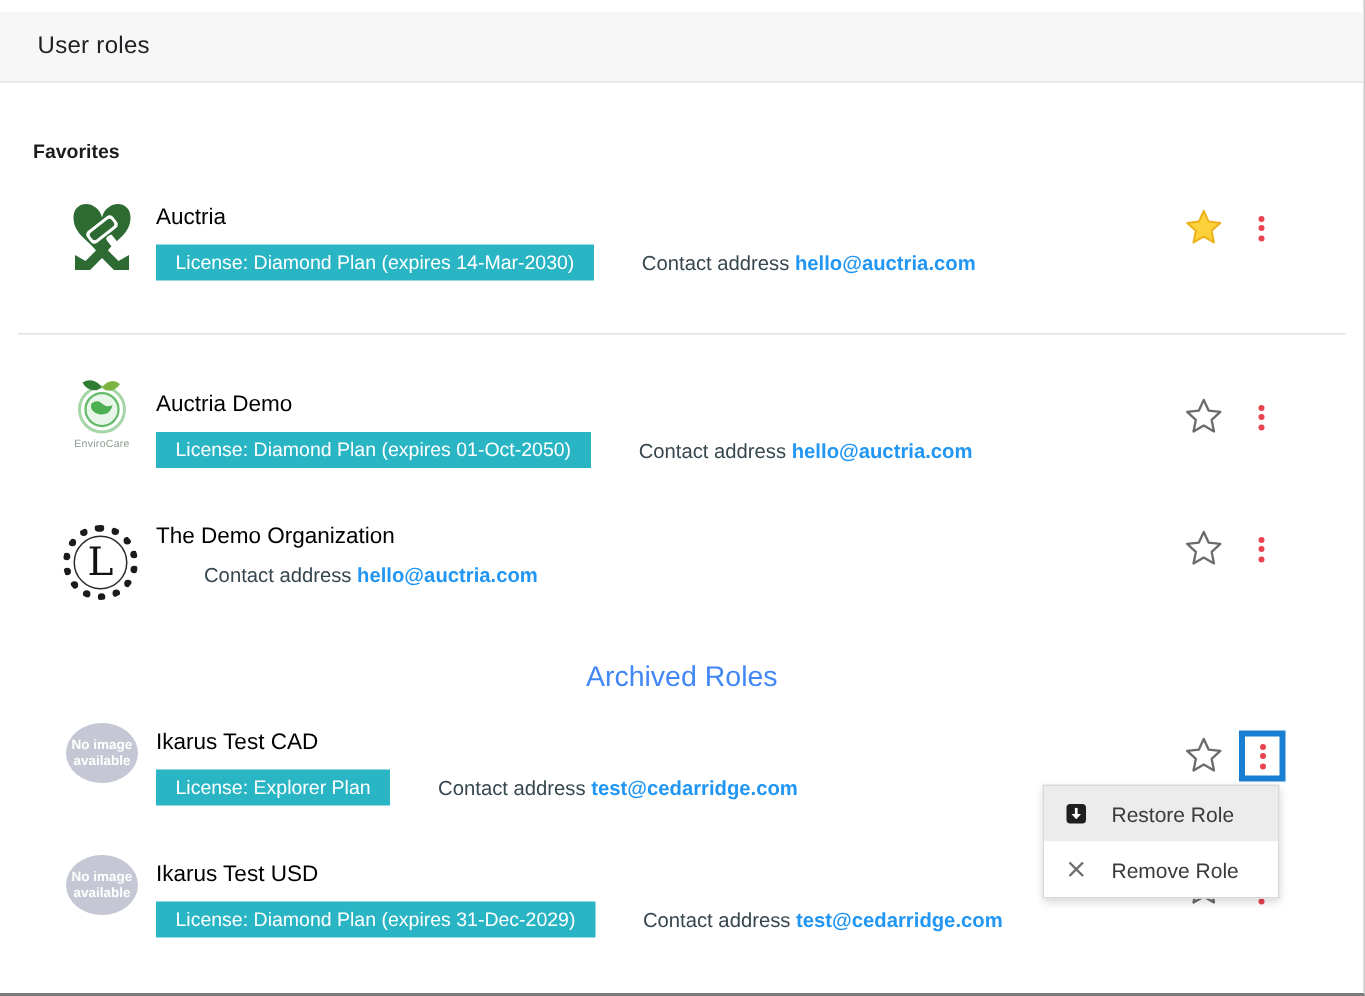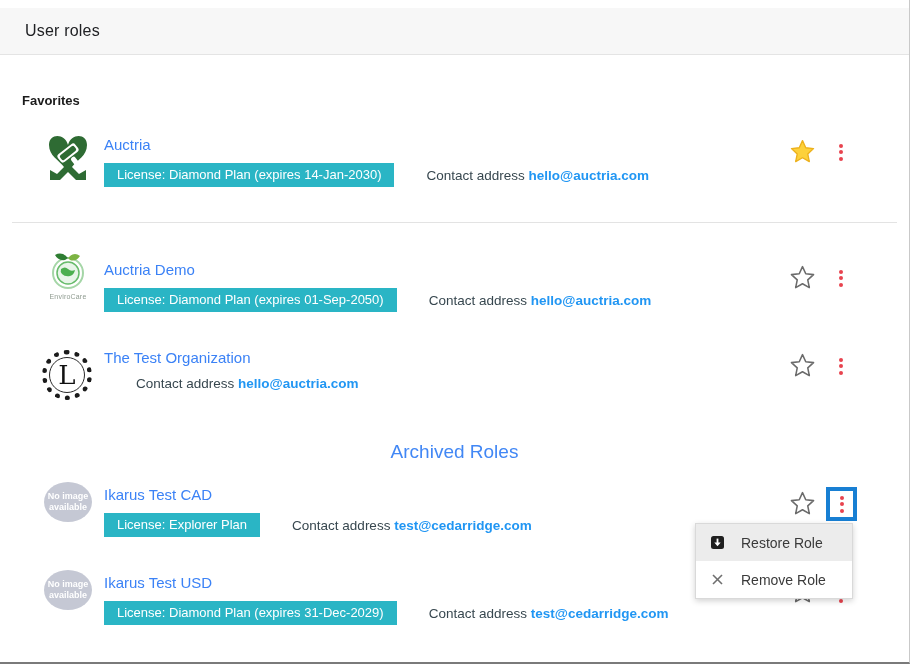--- a/index.html
+++ b/index.html
@@ -12,21 +12,21 @@
   .header {
     position:absolute; top:8px; left:0; right:0; height:47px;
     background:#f7f7f7; border-bottom:1px solid #e4e4e4;
     display:flex; align-items:center; padding-left:25px;
   }
   .header-title { font-size:16px; color:#202124; letter-spacing:.2px; }
   .section-label { position:absolute; left:22px; top:93px; font-size:13px; font-weight:bold; color:#1b1b1b; }
   .archived-heading { position:absolute; top:441px; left:0; right:0; text-align:center;
     font-size:19px; font-weight:500; color:#4187f5; }
   .row { position:absolute; left:0; width:910px; height:72px; }
-  .org-name { position:absolute; left:104px; top:14px; font-size:15px; color:#3b82f6; text-decoration:none; }
+  .org-name { position:absolute; left:104px; top:14px; font-size:15px; color:#000000; text-decoration:none; }
   .badge-line { position:absolute; left:104px; top:41px; display:flex; align-items:center; }
   .license-badge { background:#2ab5c5; color:#fff; font-size:13px; padding:4px 13px 5px 13px; white-space:nowrap; }
   .contact { margin-left:32px; font-size:13.5px; color:#37474f; white-space:nowrap; }
   .contact a { color:#2196f3; font-weight:bold; text-decoration:none; }
   .divider { position:absolute; left:12px; right:12px; top:222px; height:0; border-top:1px solid #e3e3e3; }
   .star-btn { position:absolute; left:789px; width:27px; height:27px; background:none; border:none; cursor:pointer; padding:0; }
   .kebab { position:absolute; left:834px; width:14px; height:24px; display:flex; flex-direction:column;
     align-items:center; justify-content:center; gap:2.5px; background:none; border:none; cursor:pointer; padding:0; }
   .kebab .dot { width:4px; height:4px; border-radius:50%; background:#e8434e; }
   .kebab-focus { position:absolute; left:826px; width:31px; height:34px; border:4px solid #187fd3;
@@ -74,21 +74,21 @@
           <rect x="15" y="22" width="22" height="10" rx="3" fill="#ffffff"></rect>
           <rect x="24" y="33" width="5" height="14" rx="2" fill="#ffffff"></rect>
         </g>
         <g transform="rotate(-38 26 27)">
           <rect x="17" y="24" width="18" height="6" rx="2" fill="#2e6b33"></rect>
         </g>
       </svg>
     </div>
     <a class="org-name" href="#">Auctria</a>
     <div class="badge-line">
-      <span class="license-badge">License: Diamond Plan (expires 14-Jan-2030)</span>
+      <span class="license-badge">License: Diamond Plan (expires 14-Mar-2030)</span>
       <span class="contact"><span>Contact address</span> <a href="#">hello@auctria.com</a></span>
     </div>
     <button class="star-btn" style="top:16px;" title="">
       <svg width="27" height="27" viewBox="0 0 26 26">
         <polygon points="13,2.5 16.13,9.36 23.63,10.21 18.07,15.32 19.56,22.73 13,19 6.44,22.73 7.93,15.32 2.37,10.21 9.87,9.36" fill="#fdd13a" stroke="#edb11c" stroke-width="1.3" stroke-linejoin="round"></polygon>
       </svg>
     </button>
     <button class="kebab" style="top:18px;">
       <span class="dot"></span>
         <span class="dot"></span>
@@ -104,42 +104,42 @@
         <circle cx="23" cy="24" r="15" fill="#ffffff" stroke="#a5d6a7" stroke-width="2"></circle>
         <circle cx="23" cy="24" r="11" fill="#e8f5e9" stroke="#66bb6a" stroke-width="1.5"></circle>
         <path d="M16 20 q4 -3 7 0 q3 3 7 1 q-1 5 -5 6 q-5 1 -8 -2 q-2 -2 -1 -5 Z" fill="#4caf50"></path>
         <path d="M23 9 q-6 -7 -13 -3 q3 6 10 5 Z" fill="#2e7d32"></path>
         <path d="M23 9 q6 -7 12 -2 q-4 6 -10 4 Z" fill="#7cb342"></path>
       </svg>
       <div class="enviro-text">EnviroCare</div>
     </div>
     <a class="org-name" href="#">Auctria Demo</a>
     <div class="badge-line">
-      <span class="license-badge">License: Diamond Plan (expires 01-Sep-2050)</span>
+      <span class="license-badge">License: Diamond Plan (expires 01-Oct-2050)</span>
       <span class="contact"><span>Contact address</span> <a href="#">hello@auctria.com</a></span>
     </div>
     <button class="star-btn" style="top:17px;">
       <svg width="27" height="27" viewBox="0 0 26 26">
         <polygon points="13,2.5 16.13,9.36 23.63,10.21 18.07,15.32 19.56,22.73 13,19 6.44,22.73 7.93,15.32 2.37,10.21 9.87,9.36" fill="none" stroke="#6b6b6b" stroke-width="1.5" stroke-linejoin="round"></polygon>
       </svg>
     </button>
     <button class="kebab" style="top:19px;">
       <span class="dot"></span>
         <span class="dot"></span>
         <span class="dot"></span>
     </button>
   </div>
 
   <div class="row" style="top:335px;">
     <div class="logo-box" style="left:42px; top:15px;">
       <div class="seal">
         <div class="seal-inner">L</div>
       </div>
     </div>
-    <a class="org-name" href="#">The Test Organization</a>
+    <a class="org-name" href="#">The Demo Organization</a>
     <div class="badge-line">
       <span class="contact"><span>Contact address</span> <a href="#">hello@auctria.com</a></span>
     </div>
     <button class="star-btn" style="top:17px;">
       <svg width="27" height="27" viewBox="0 0 26 26">
         <polygon points="13,2.5 16.13,9.36 23.63,10.21 18.07,15.32 19.56,22.73 13,19 6.44,22.73 7.93,15.32 2.37,10.21 9.87,9.36" fill="none" stroke="#6b6b6b" stroke-width="1.5" stroke-linejoin="round"></polygon>
       </svg>
     </button>
     <button class="kebab" style="top:19px;">
       <span class="dot"></span>

